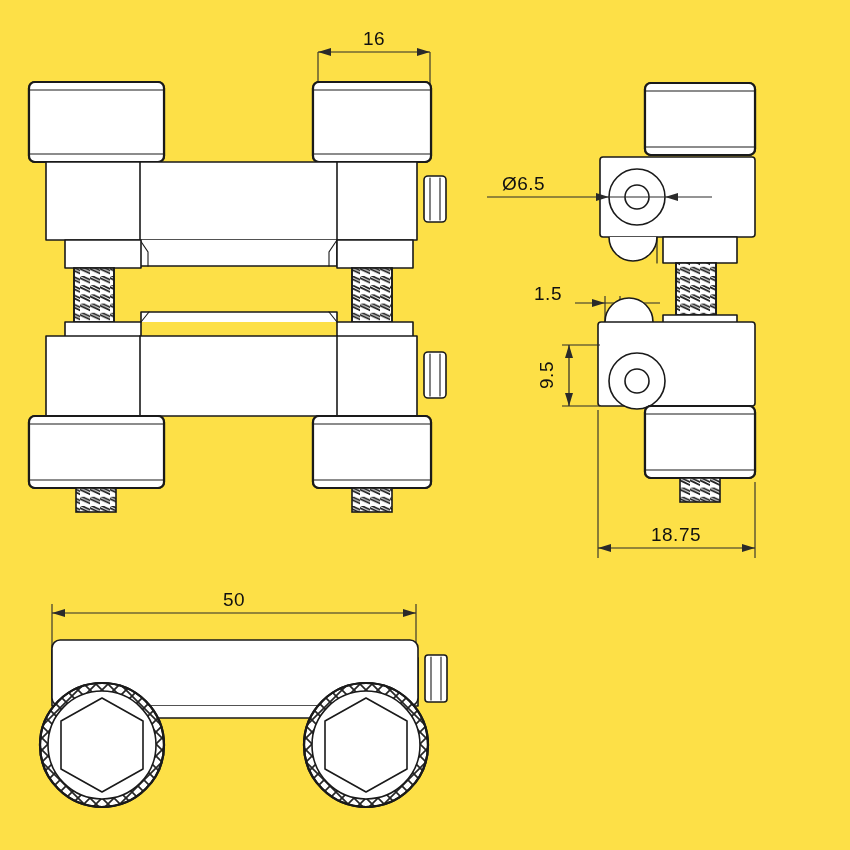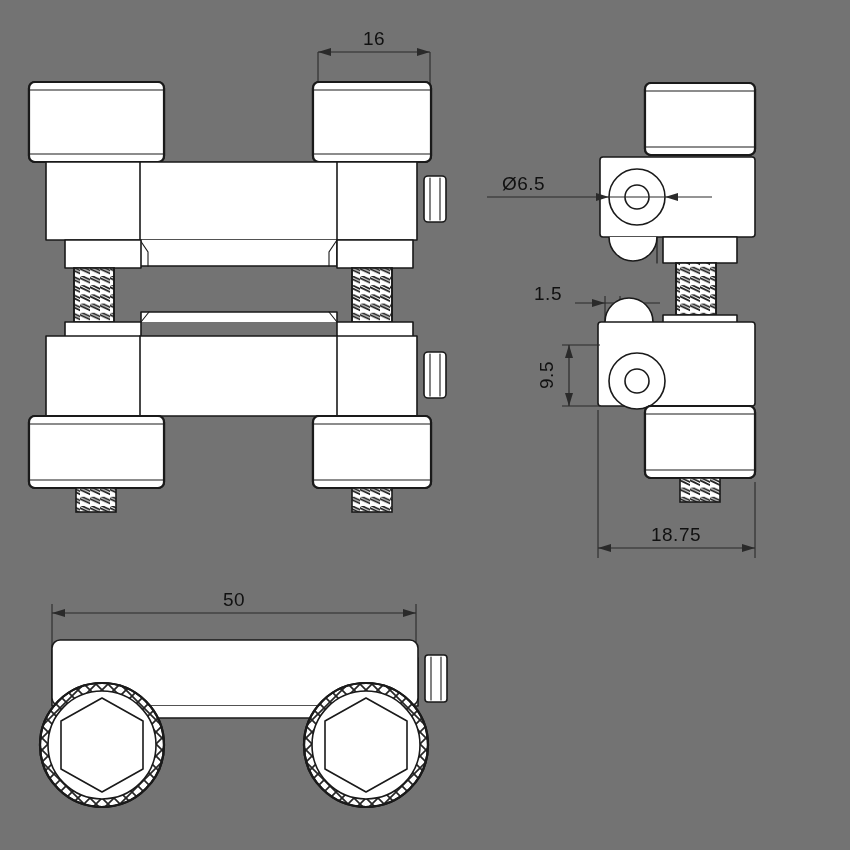--- a/index.html
+++ b/index.html
@@ -1,17 +1,17 @@
 <!DOCTYPE html>
 <html><head>
 <meta charset="utf-8">
 <style>
   html,body{margin:0;padding:0;background:#ffffff;}
   body{width:850px;height:850px;font-family:"Liberation Sans",sans-serif;overflow:hidden;}
-  #stage{position:relative;width:850px;height:850px;background:#737373;}
+  #stage{position:relative;width:850px;height:850px;background:#fde047;}
   svg#dwg{position:absolute;left:0;top:0;width:850px;height:850px;display:block;}
   .ln{fill:none;stroke:#1a1a1a;stroke-width:1.6;stroke-linecap:round;stroke-linejoin:round;}
   .ln-thin{fill:none;stroke:#1a1a1a;stroke-width:1.1;stroke-linecap:round;}
   .ln-dim{fill:none;stroke:#2a2a2a;stroke-width:1.2;stroke-linecap:butt;}
   .ln-ext{fill:none;stroke:#2a2a2a;stroke-width:1.1;stroke-linecap:butt;}
   .fillw{fill:#ffffff;stroke:#1a1a1a;stroke-width:1.6;stroke-linejoin:round;}
   .knurl-body{fill:#ffffff;stroke:#1a1a1a;stroke-width:2.2;stroke-linejoin:round;}
   .knurl-line{fill:none;stroke:#262626;stroke-width:1.9;stroke-linecap:round;}
   .thr{fill:none;stroke:#1f1f1f;stroke-width:1.7;stroke-linecap:round;}
   .dimtxt{font-family:"Liberation Sans",sans-serif;font-size:19px;fill:#111111;letter-spacing:0.5px;}

